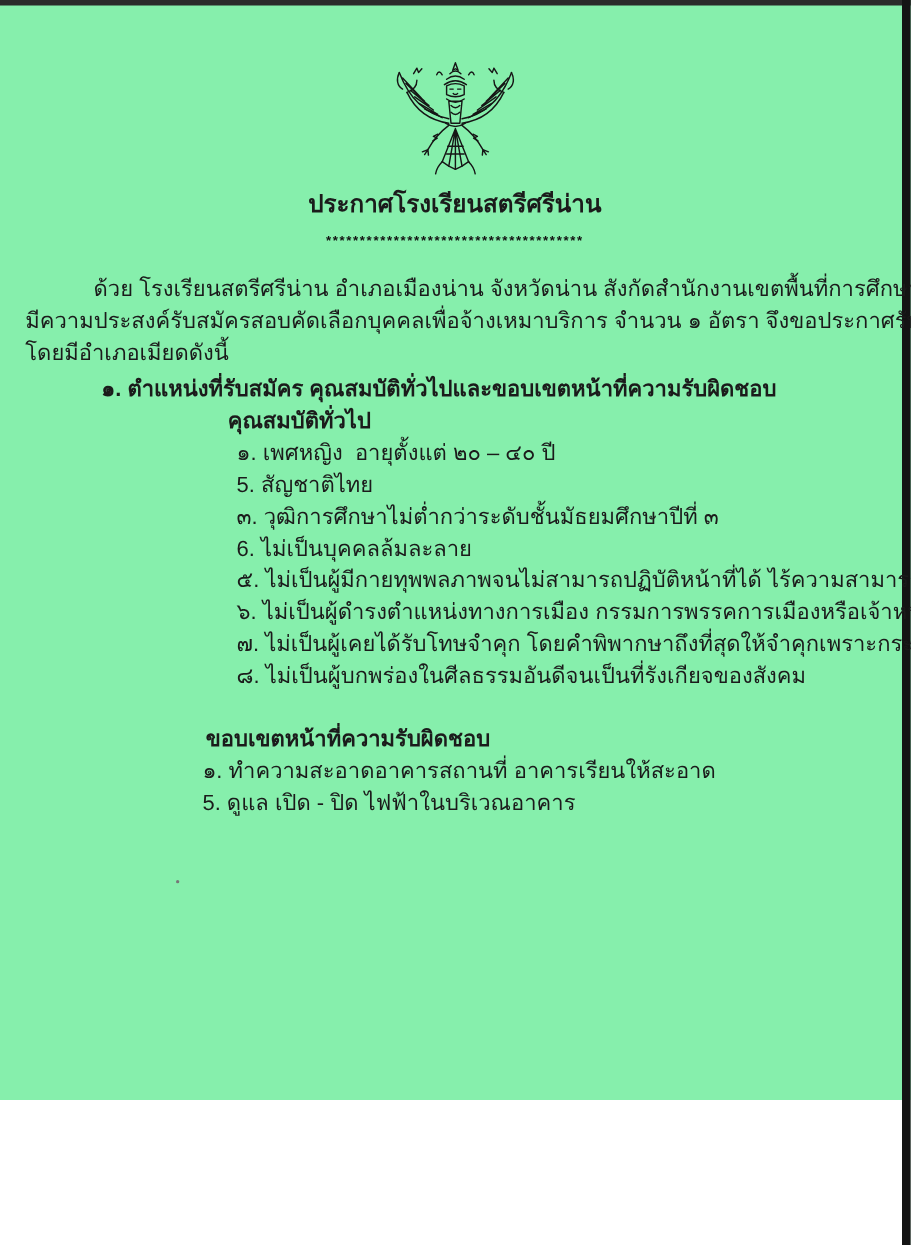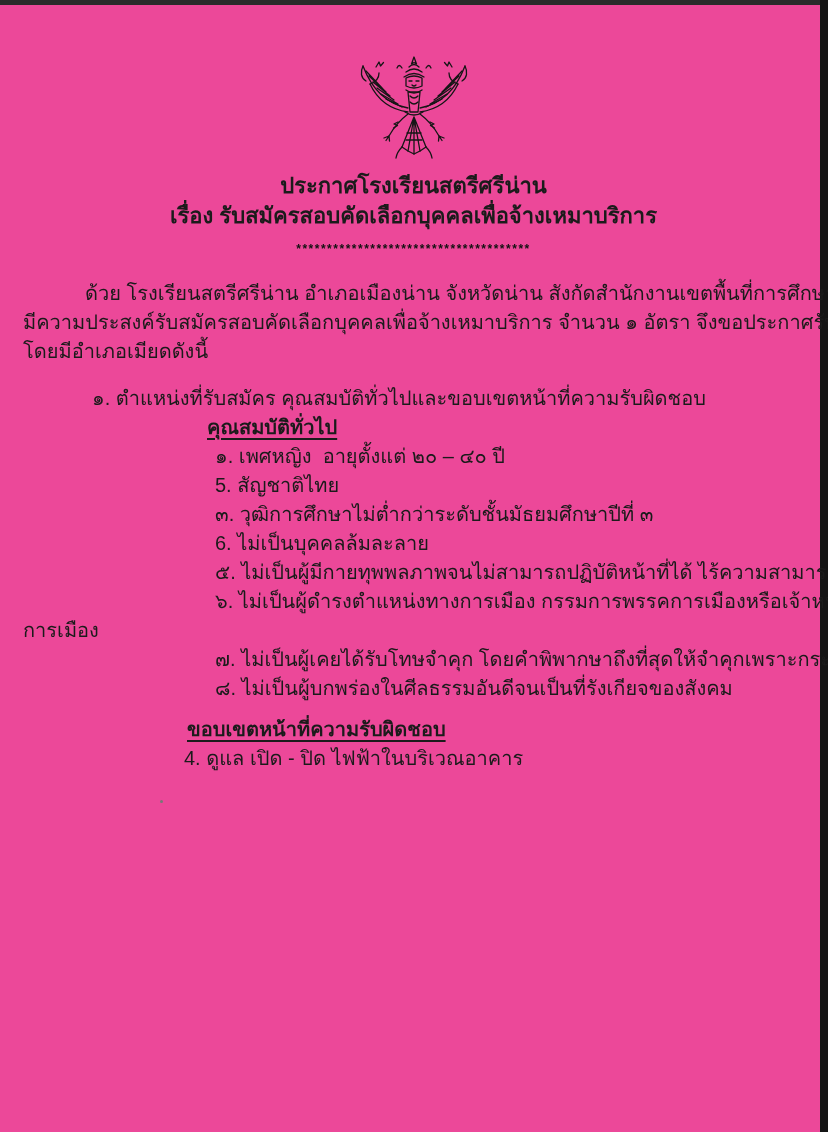--- a/index.html
+++ b/index.html
@@ -1,40 +1,40 @@
 <!DOCTYPE html>
 <html><head>
 <meta charset="utf-8">
 <style>
   html,body{margin:0;padding:0;}
   body{
     width:828px;height:1132px;background:#ffffff;overflow:hidden;
     font-family:"Liberation Sans","DejaVu Sans",sans-serif;
     color:#1b1b1b;
   }
-  .page{position:relative;width:828px;height:1132px;background:#ec4899;}
+  .page{position:relative;width:828px;height:1000px;background:#86efac;}
   .scan-top-bar{position:absolute;top:0;left:0;width:828px;height:5px;background:#2b2b2b;}
   .scan-right-bar{position:absolute;top:0;right:0;width:8px;height:1132px;background:#141414;}
   .content{position:absolute;left:23px;top:0;width:781px;}
   .emblem-wrap{width:124px;height:108px;margin:55px auto 0;}
   .emblem-wrap svg{display:block;width:124px;height:108px;}
   .title{text-align:center;font-size:22px;font-weight:600;line-height:30px;white-space:pre;}
   .title1{margin-top:8px;}
   .divider{text-align:center;font-size:12px;font-weight:bold;letter-spacing:1.5px;line-height:12px;margin-top:12px;color:#111;}
   .line{white-space:pre;font-size:20px;line-height:29px;margin:0;}
   .intro{margin-top:24px;}
   .indent-intro{padding-left:62px;}
-  .sec-head{padding-left:69px;font-weight:normal;margin-top:18px;}
+  .sec-head{padding-left:69px;font-weight:bold;margin-top:4px;}
   .pos-line{padding-left:137px;}
   .salary-line{padding-left:172px;}
   .qual-head{padding-left:184px;font-weight:bold;}
-  .qual-head .u, .duty-head .u{text-decoration:underline;text-underline-offset:4px;}
+  .qual-head .u, .duty-head .u{text-underline-offset:4px;}
   .qual-item{padding-left:192px;}
   .qual-cont{padding-left:0;}
-  .duty-head{padding-left:164px;font-weight:bold;margin-top:12px;}
+  .duty-head{padding-left:164px;font-weight:bold;margin-top:28px;}
   .duty-item{padding-left:161px;}
   .scan-speck{position:absolute;left:160px;top:800px;width:3px;height:3px;border-radius:50%;background:#777;}
 </style>
 </head>
 <body>
 
 <div class="page">
   <div class="scan-top-bar"></div>
   <div class="scan-right-bar"></div>
   <div class="scan-speck"></div>
@@ -77,46 +77,45 @@
         <use href="#ll" transform="translate(124,0) scale(-1,1)"></use>
 
         <path d="M62,62 L50,92 M62,62 L56,96 M62,62 L62,99 M62,62 L68,96 M62,62 L74,92"></path>
         <path d="M50,92 L56,96 L62,99 L68,96 L74,92"></path>
         <path d="M50,92 Q45,97 44,103 M74,92 Q79,97 80,103"></path>
         <path d="M55,78 h14 M54,85 h16"></path>
       </svg>
     </div>
 
     <div class="title title1">ประกาศโรงเรียนสตรีศรีน่าน</div>
-    <div class="title">เรื่อง รับสมัครสอบคัดเลือกบุคคลเพื่อจ้างเหมาบริการ</div>
 
     <div class="divider">**************************************</div>
 
     <div class="intro">
       <p class="line indent-intro">ด้วย โรงเรียนสตรีศรีน่าน อำเภอเมืองน่าน จังหวัดน่าน สังกัดสำนักงานเขตพื้นที่การศึกษามัธยมศึกษาน่าน</p>
       <p class="line">มีความประสงค์รับสมัครสอบคัดเลือกบุคคลเพื่อจ้างเหมาบริการ จำนวน ๑ อัตรา จึงขอประกาศรับสมัครสอบคัดเลือก</p>
       <p class="line">โดยมีอำเภอเมียดดังนี้</p>
     </div>
 
     <p class="line sec-head">๑. ตำแหน่งที่รับสมัคร คุณสมบัติทั่วไปและขอบเขตหน้าที่ความรับผิดชอบ</p>
 
     <p class="line qual-head"><span class="u">คุณสมบัติทั่วไป</span></p>
 
     <div>
       <p class="line qual-item">๑. เพศหญิง  อายุตั้งแต่ ๒๐ – ๔๐ ปี</p>
       <p class="line qual-item">5. สัญชาติไทย</p>
       <p class="line qual-item">๓. วุฒิการศึกษาไม่ต่ำกว่าระดับชั้นมัธยมศึกษาปีที่ ๓</p>
       <p class="line qual-item">6. ไม่เป็นบุคคลล้มละลาย</p>
       <p class="line qual-item">๕. ไม่เป็นผู้มีกายทุพพลภาพจนไม่สามารถปฏิบัติหน้าที่ได้ ไร้ความสามารถหรือจิตฟั่นเฟือน</p>
       <p class="line qual-item">๖. ไม่เป็นผู้ดำรงตำแหน่งทางการเมือง กรรมการพรรคการเมืองหรือเจ้าหน้าที่ในการพรรค</p>
-      <p class="line qual-cont">การเมือง</p>
       <p class="line qual-item">๗. ไม่เป็นผู้เคยได้รับโทษจำคุก โดยคำพิพากษาถึงที่สุดให้จำคุกเพราะกระทำผิดอาญาเว้นแต่</p>
       <p class="line qual-item">๘. ไม่เป็นผู้บกพร่องในศีลธรรมอันดีจนเป็นที่รังเกียจของสังคม</p>
     </div>
 
     <p class="line duty-head"><span class="u">ขอบเขตหน้าที่ความรับผิดชอบ</span></p>
 
     <div>
-      <p class="line duty-item">4. ดูแล เปิด - ปิด ไฟฟ้าในบริเวณอาคาร</p>
+      <p class="line duty-item">๑. ทำความสะอาดอาคารสถานที่ อาคารเรียนให้สะอาด</p>
+      <p class="line duty-item">5. ดูแล เปิด - ปิด ไฟฟ้าในบริเวณอาคาร</p>
     </div>
 
   </div>
 </div>
 
 </body></html>

